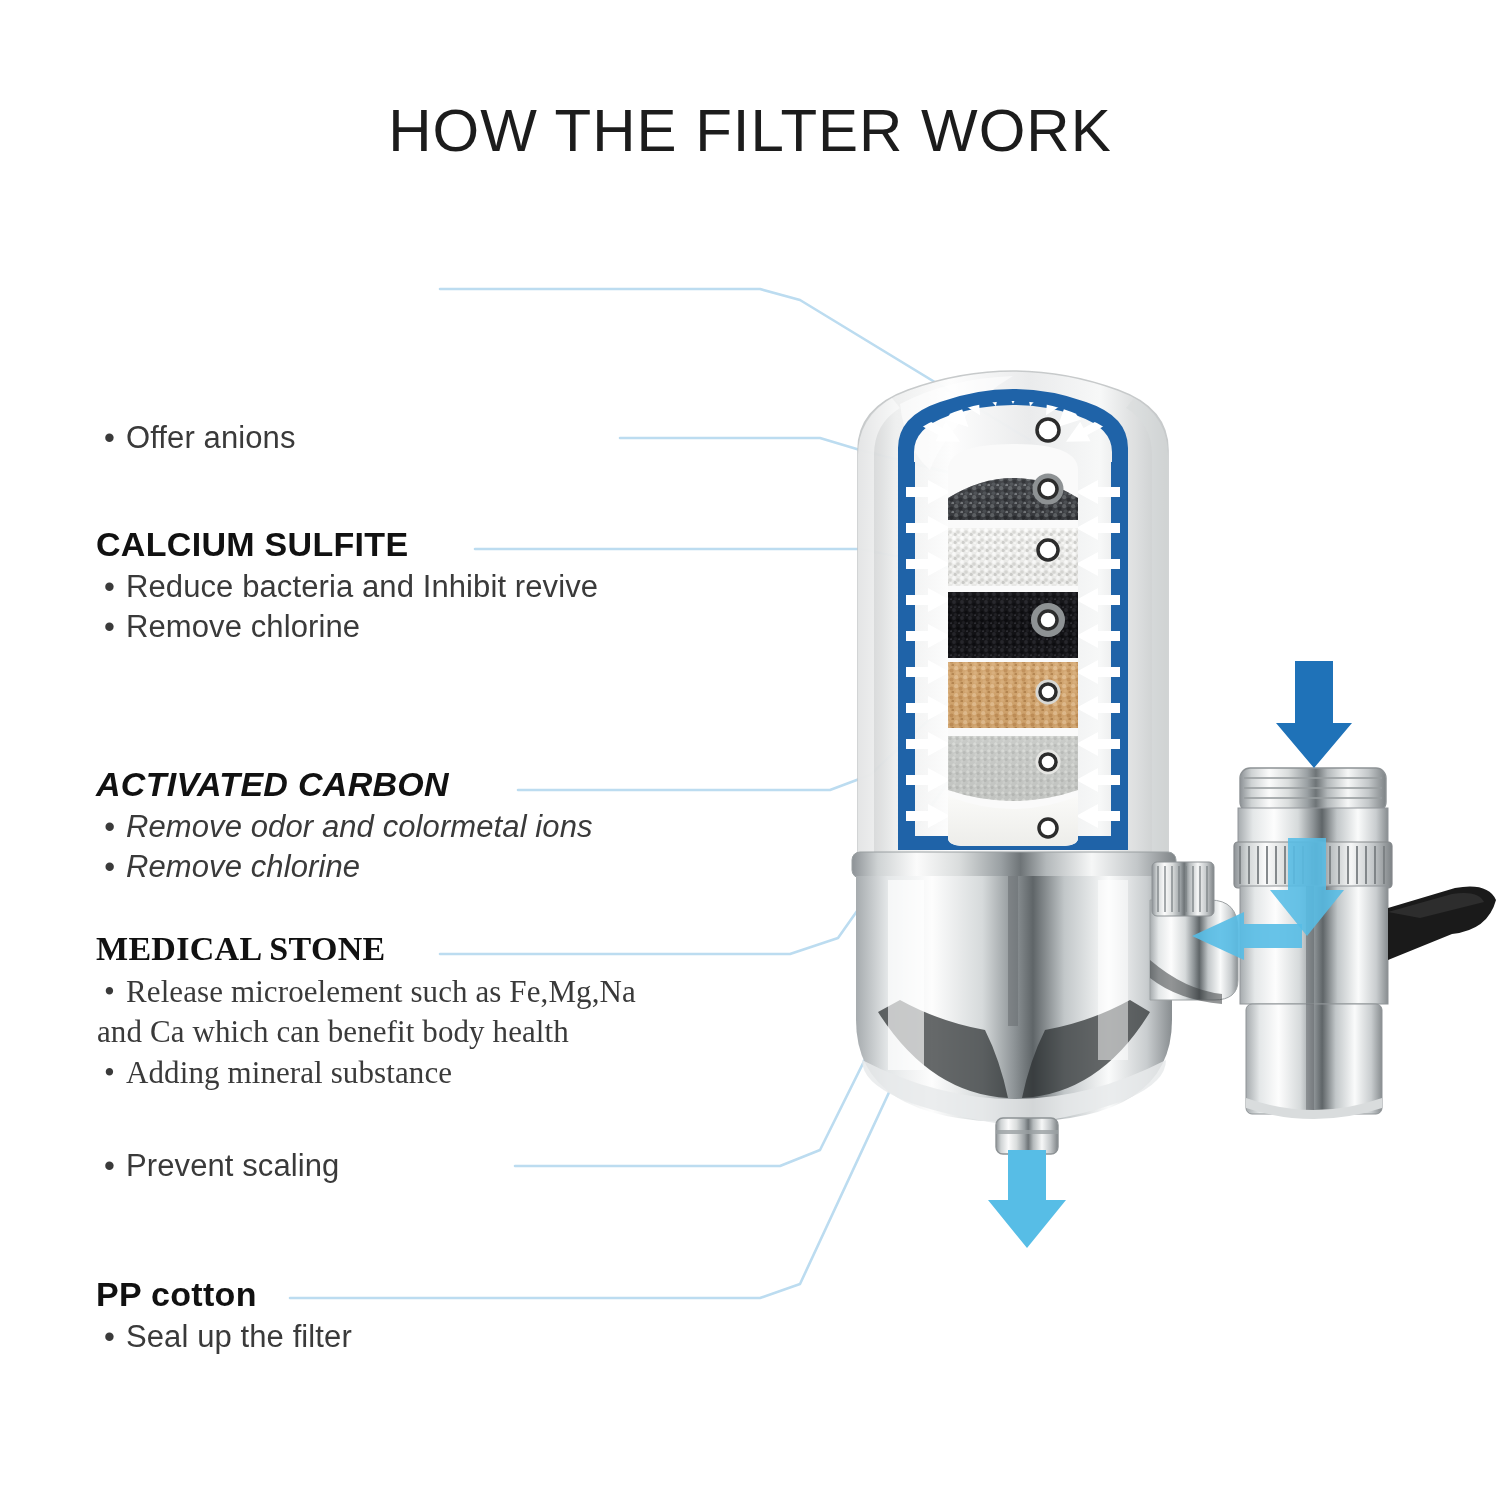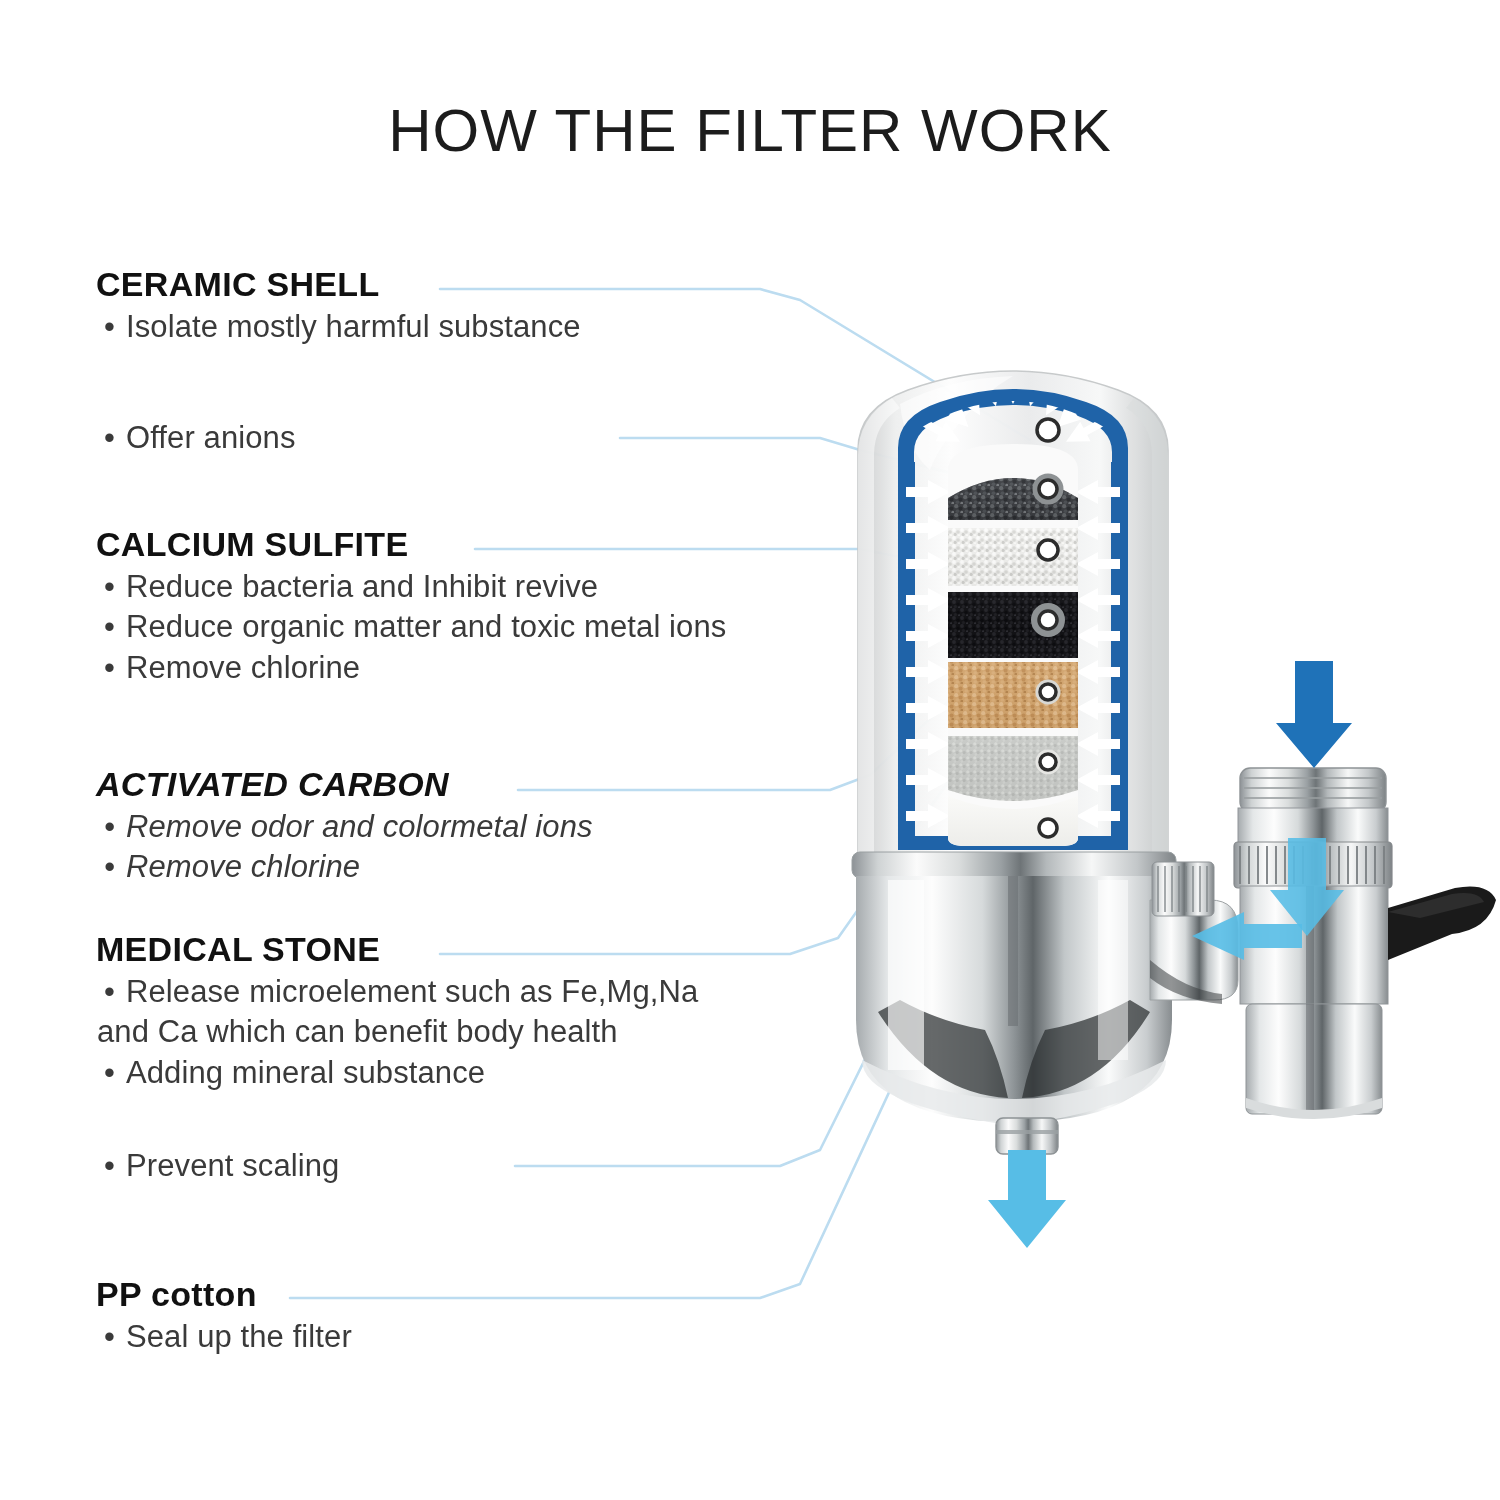--- a/index.html
+++ b/index.html
@@ -460,51 +460,44 @@
       <polygon points="1295,661 1333,661 1333,723 1352,723 1314,768 1276,723 1295,723" fill="#1f72b8"></polygon>
 
       <polygon points="1288,838 1326,838 1326,890 1344,890 1307,936 1270,890 1288,890" fill="#57bde6" opacity="0.88"></polygon>
 
       <polygon points="1192,936 1244,912 1244,924 1302,924 1302,948 1244,948 1244,960" fill="#57bde6" opacity="0.9"></polygon>
 
       <polygon points="1008,1150 1046,1150 1046,1200 1066,1200 1027,1248 988,1200 1008,1200" fill="#57bde6"></polygon>
     </g>
   </svg>
 
-  <div class="label-block" style="top:265px;">
-    <div class="label-head">CERAMIC SHELL</div>
-    <ul class="bullets">
-      <li class="indent">Isolate mostly harmful substance</li>
-    </ul>
-  </div>
 
   <div class="label-block" style="top:414px;">
     <ul class="bullets">
       <li class="indent">Offer anions</li>
     </ul>
   </div>
 
   <div class="label-block" style="top:525px;">
     <div class="label-head">CALCIUM SULFITE</div>
     <ul class="bullets">
       <li class="indent">Reduce bacteria and Inhibit revive</li>
-      <li class="indent">Reduce organic matter and toxic metal ions</li>
       <li class="indent">Remove chlorine</li>
     </ul>
   </div>
 
   <div class="label-block" style="top:765px;font-style:italic;">
     <div class="label-head">ACTIVATED CARBON</div>
     <ul class="bullets">
       <li class="indent">Remove odor and colormetal ions</li>
       <li class="indent">Remove chlorine</li>
     </ul>
   </div>
 
-  <div class="label-block" style="top:930px;">
+  <div class="label-block" style="top:930px;font-family:Liberation Serif, serif;">
     <div class="label-head">MEDICAL STONE</div>
     <ul class="bullets">
       <li class="indent">Release microelement such as Fe,Mg,Na</li>
       <li class="cont">and Ca which can benefit body health</li>
       <li class="indent">Adding mineral substance</li>
     </ul>
   </div>
 
   <div class="label-block" style="top:1142px;">
     <ul class="bullets">

